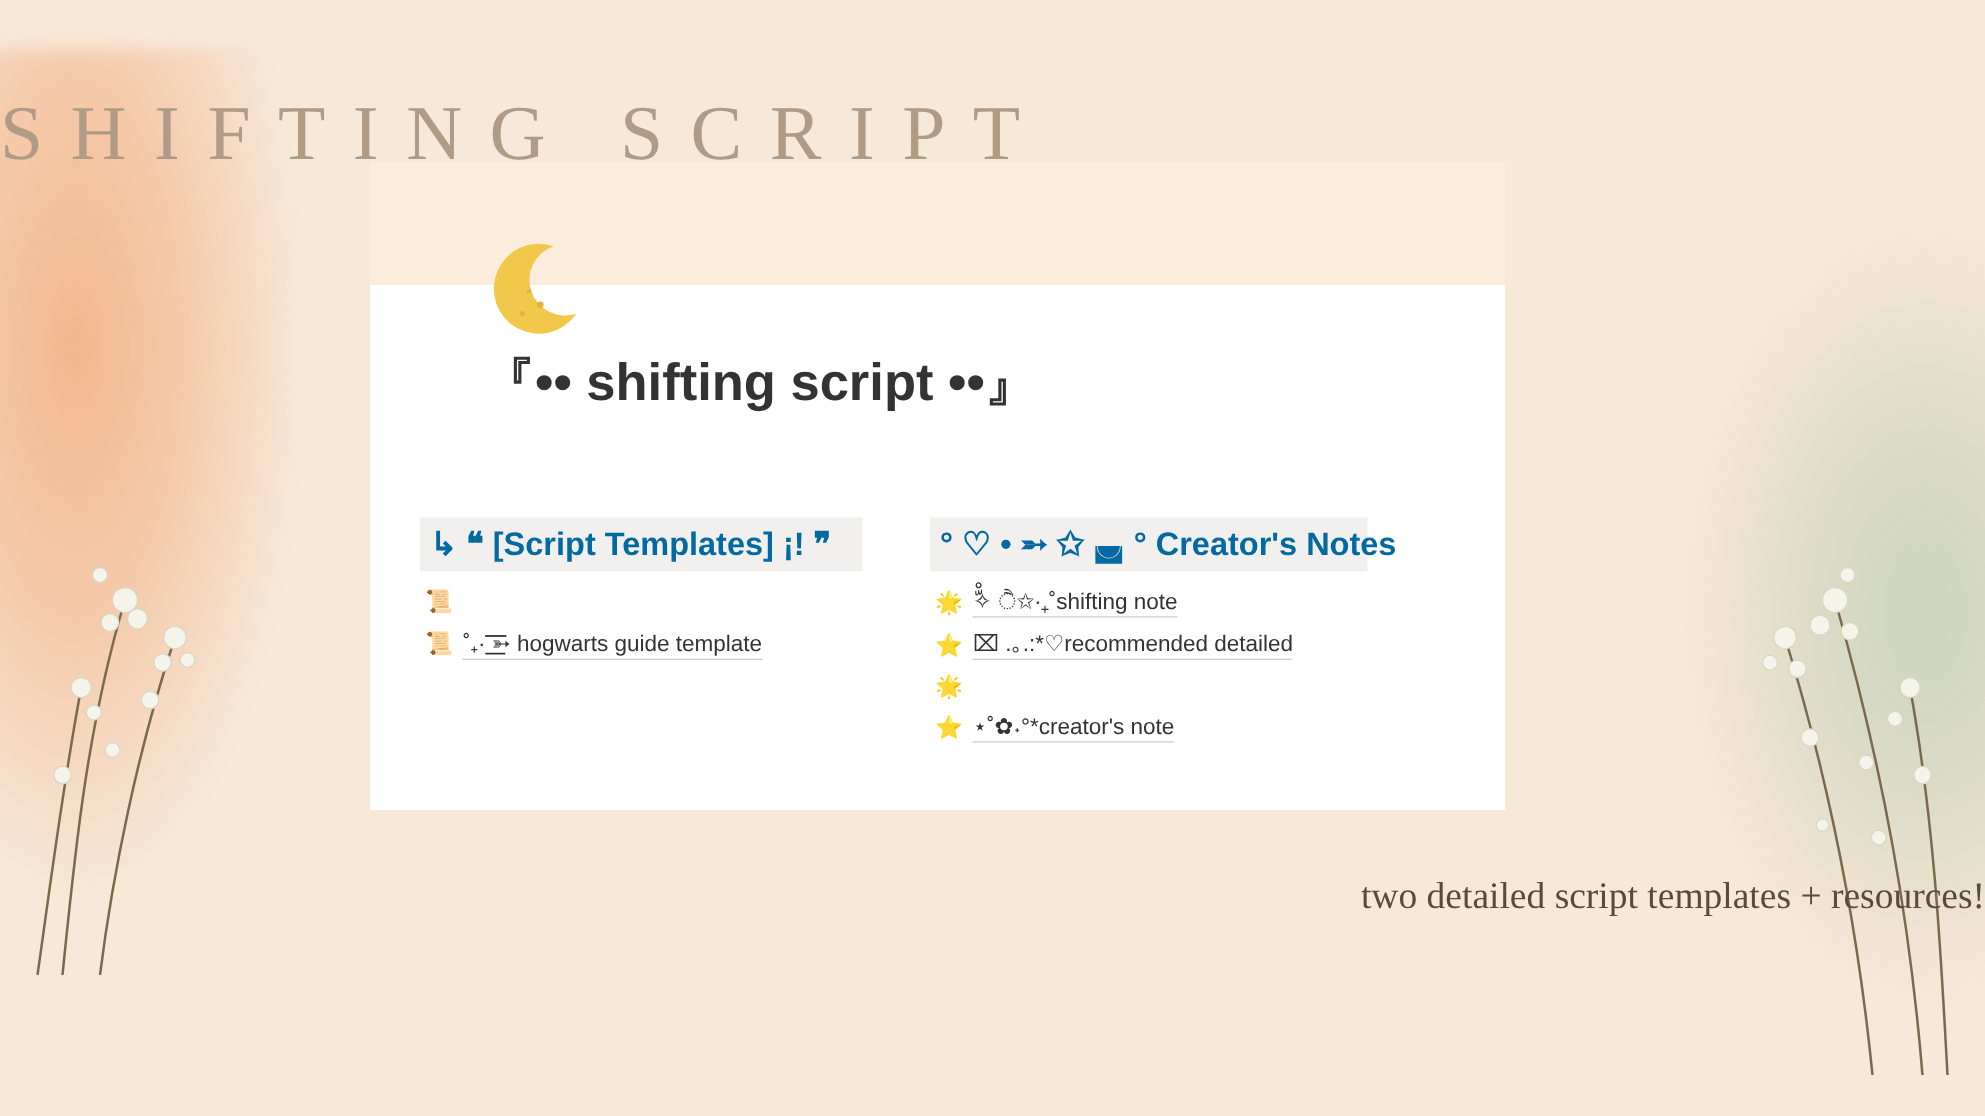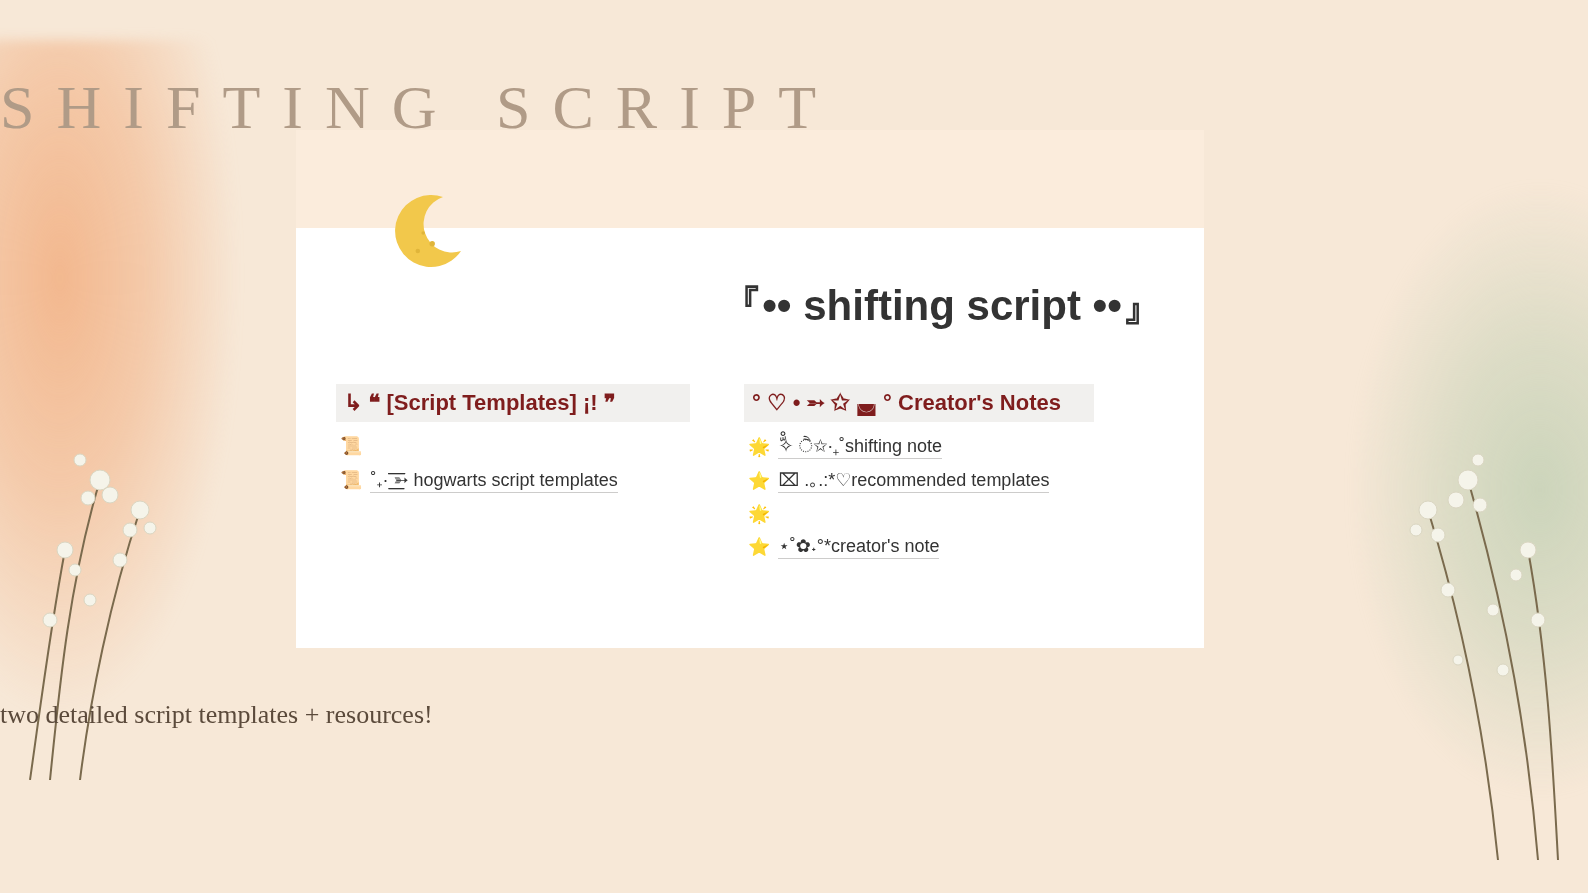--- a/index.html
+++ b/index.html
@@ -76,34 +76,33 @@
     top: 58px;
     width: 90px;
     height: 90px;
     z-index: 10;
   }
   .doc-title {
     font-size: 42px;
     font-weight: 700;
     color: #333;
     margin-left: 50px;
-    margin-bottom: 50px;
-    text-align: right;
+    margin-bottom: 80px;
   }
 
   .cols { display: flex; gap: 54px; }
   .col-left { width: 354px; }
   .col-right { width: 350px; }
 
   .section-head {
     background: #f1f0ee;
     padding: 6px 8px;
-    font-size: 22px;
+    font-size: 26px;
     font-weight: 600;
-    color: #7f1d1d;
+    color: #0369a1;
     margin-bottom: 8px;
     white-space: nowrap;
   }
   .link-row {
     display: flex;
     align-items: center;
     gap: 8px;
     padding: 5px 4px;
     font-size: 18px;
     color: #333;
@@ -113,23 +112,23 @@
     border-bottom: 1px solid rgba(55,53,47,.25);
     padding-bottom: 1px;
     white-space: nowrap;
   }
 
   .subtitle {
     position: absolute;
     top: 700px;
     left: 0;
     width: 100%;
-    text-align: left;
+    text-align: right;
     font-family: Georgia, 'Times New Roman', serif;
-    font-size: 26px;
+    font-size: 30px;
     color: #5b4a3b;
     z-index: 5;
   }
 </style>
 </head>
 <body>
 
 <div class="blob-peach"></div>
 <div class="blob-sage"></div>
 
@@ -198,34 +197,34 @@
 
     <div class="cols">
       <div class="col-left">
         <div class="section-head">↳ ❝ [Script Templates] ¡! ❞</div>
 
         <div class="link-row">
           <span class="ico">📜</span>
         </div>
         <div class="link-row">
           <span class="ico">📜</span>
-          <span class="label">˚₊· ͟͟͞͞➳ hogwarts script templates</span>
+          <span class="label">˚₊· ͟͟͞͞➳ hogwarts guide template</span>
         </div>
       </div>
 
       <div class="col-right">
         <div class="section-head">° ♡ • ➵ ✩ ◛ ° Creator's Notes</div>
 
         <div class="link-row">
           <span class="ico">🌟</span>
           <span class="label">ْ✧ّ ੈ✩‧₊˚shifting note</span>
         </div>
         <div class="link-row">
           <span class="ico">⭐</span>
-          <span class="label">⌧ .｡.:*♡recommended templates</span>
+          <span class="label">⌧ .｡.:*♡recommended detailed</span>
         </div>
         <div class="link-row">
           <span class="ico">🌟</span>
         </div>
         <div class="link-row">
           <span class="ico">⭐</span>
           <span class="label">⋆˚✿˖°*creator's note</span>
         </div>
       </div>
     </div>

